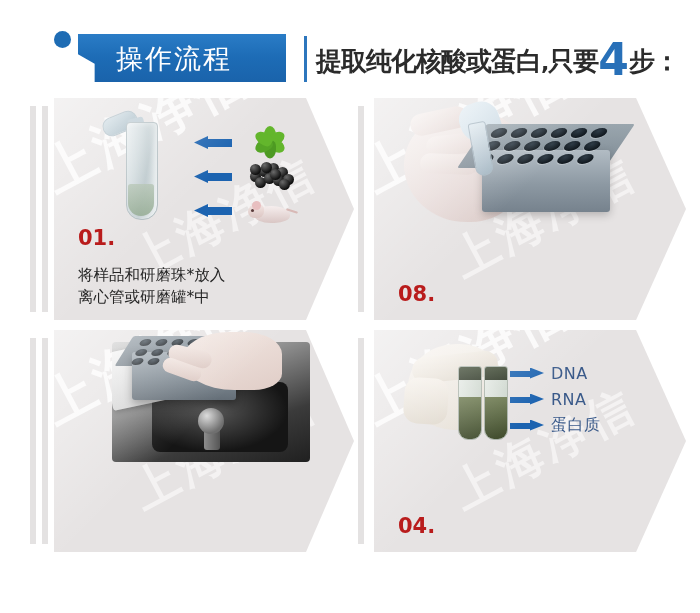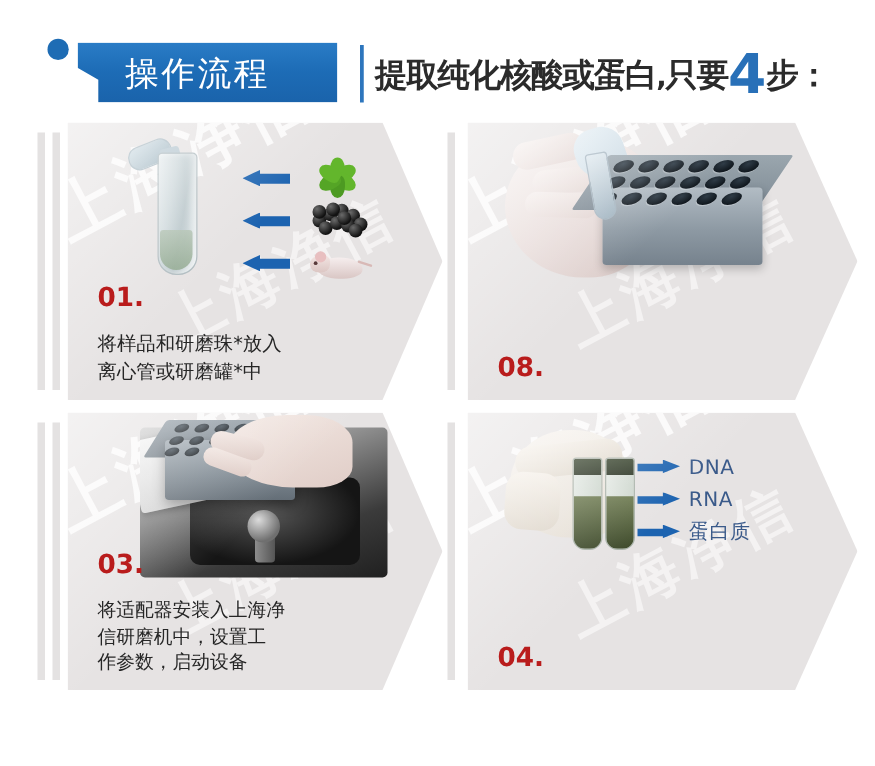--- a/index.html
+++ b/index.html
@@ -6,21 +6,21 @@
   body{
     width:700px;height:613px;
     background:#ffffff;
     font-family:"DejaVu Sans","Liberation Sans",sans-serif;
     overflow:hidden;
     position:relative;
   }
   .page{position:relative;width:700px;height:613px;}
 
   
-  .header{position:absolute;left:0;top:0;width:650px;height:96px;}
+  .header{position:absolute;left:16px;top:0;width:650px;height:96px;}
 
   .hdr-dot{
     position:absolute;left:38px;top:31px;width:17px;height:17px;
     border-radius:50%;background:#1e6cb4;
   }
   .ribbon{
     position:absolute;left:62px;top:34px;width:208px;height:48px;
     background:linear-gradient(180deg,#2a7cc6 0%,#1d6cb6 48%,#1a63ab 100%);
     clip-path:polygon(0% 0%, 100% 0%, 100% 100%, 8% 100%, 8% 62%, 0% 42%);
   }
@@ -479,26 +479,20 @@
               <i style="left:40px;top:20px"></i>
               <i style="left:56px;top:20px"></i>
               <i style="left:72px;top:20px"></i>
           </div>
           <div class="hand3">
             <div class="f h3f1"></div>
             <div class="f h3f2"></div>
           </div>
         </div>
         <div class="card-sheen"></div>
-        <div class="caption">
-          <div class="step-no">03.</div>
-          <div class="step-text">将适配器安装入上海净
-信研磨机中，设置工
-作参数，启动设备</div>
-        </div>
       </div>
     </div>
 
     <div class="cell c3">
       <div class="stripe s1"></div>
 
       <div class="card">
         <div class="wm a">上海净信</div>
         <div class="wm b">上海净信</div>
         <div class="art">

